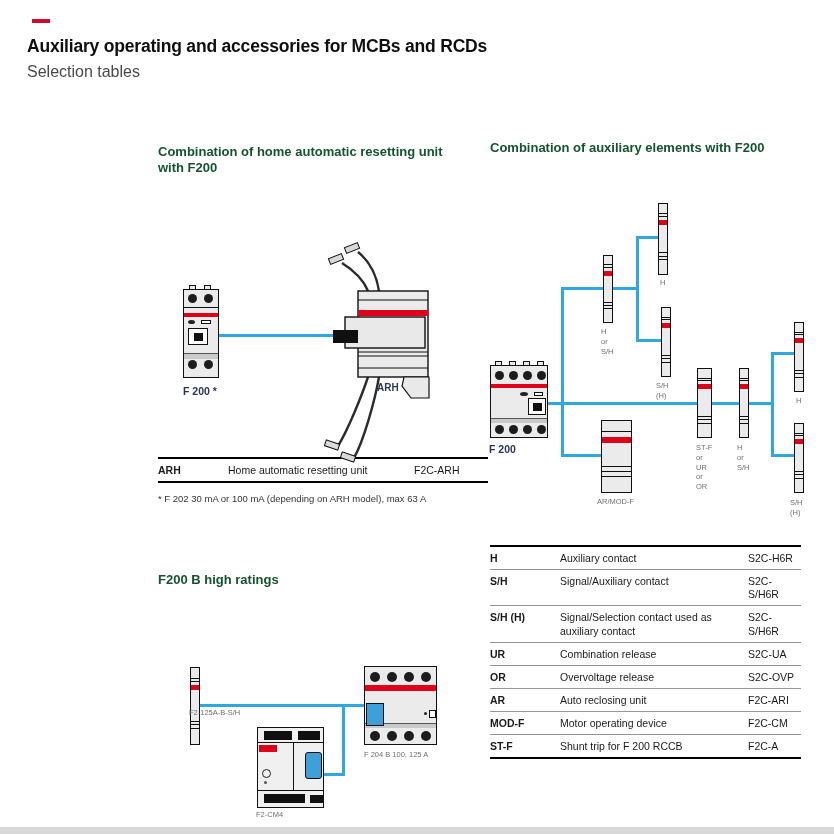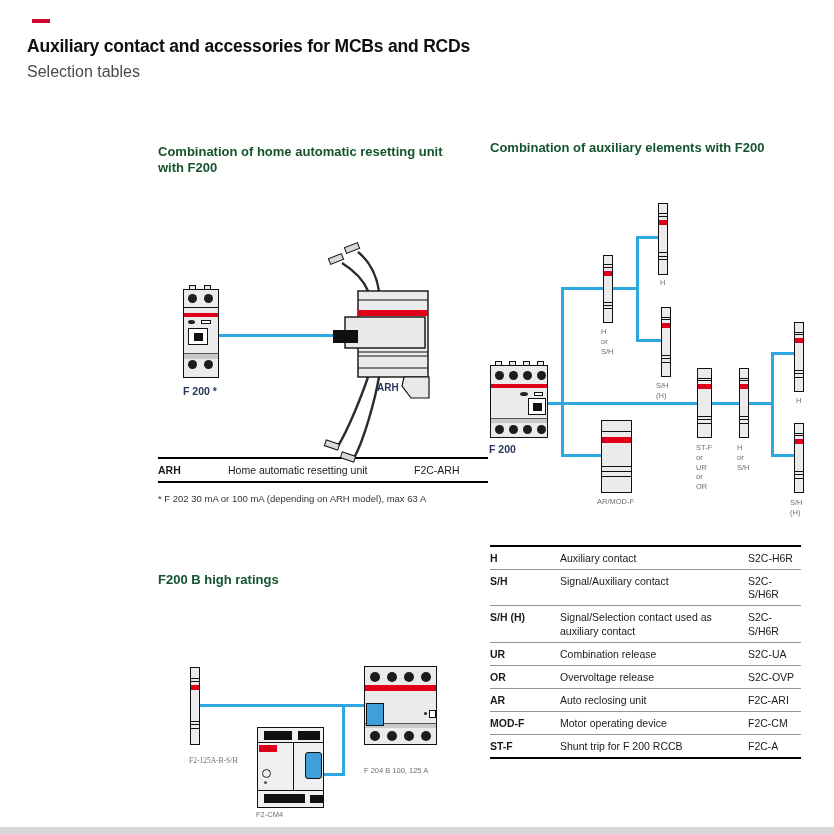--- a/index.html
+++ b/index.html
@@ -53,21 +53,21 @@
   td.c1{font-weight:bold;padding-left:5px;}
   .footnote{position:absolute;font-size:9.5px;color:#333;}
   .botbar{position:absolute;left:0;right:0;top:827px;height:7px;background:#d8d8d8;}
 </style>
 </head>
 <body>
 
 <div class="page">
 
   <div class="dash"></div>
-  <div class="h1">Auxiliary contact and accessories for MCBs and RCDs</div>
+  <div class="h1">Auxiliary operating and accessories for MCBs and RCDs</div>
   <div class="sub">Selection tables</div>
 
   <div class="sechead" style="left:158px;top:144px;width:312px;">Combination of home automatic resetting unit with F200</div>
   <div class="sechead" style="left:490px;top:140px;width:330px;">Combination of auxiliary elements with F200</div>
   <div class="sechead" style="left:158px;top:572px;width:312px;">F200 B high ratings</div>
 
   <div class="wire" style="left:218px;top:334px;width:116px;height:3px;"></div>
 
   <div class="tab" style="left:189px;top:285px;"></div>
   <div class="tab" style="left:204px;top:285px;"></div>
@@ -230,38 +230,38 @@
       <td class="c3">F2C-A</td>
     </tr>
   </tbody>
     </table>
 
   <div class="wire" style="left:199px;top:704px;width:170px;height:3px;"></div>
   <div class="wire" style="left:342px;top:704px;width:3px;height:72px;"></div>
   <div class="wire" style="left:321px;top:773px;width:24px;height:3px;"></div>
 
   <div class="device strip" style="left:190px;top:667px;width:10px;height:78px;"></div>
-  <div class="dlabel" style="left:189px;top:756px;white-space:nowrap;font-family:Liberation Serif, serif;">F2-125A-B-S/H</div>
+  <div class="dlabel" style="left:189px;top:708px;white-space:nowrap;">F2-125A-B-S/H</div>
 
   <div class="device" style="left:364px;top:666px;width:73px;height:79px;">
     <span class="scr big" style="left:5px;top:5px;"></span>
     <span class="scr big" style="left:22px;top:5px;"></span>
     <span class="scr big" style="left:39px;top:5px;"></span>
     <span class="scr big" style="left:56px;top:5px;"></span>
     <span class="redstripe" style="top:18px;height:6px;"></span>
     <span class="ind-o" style="left:59px;top:45px;width:3px;height:3px;"></span>
     <span class="ind-r" style="left:64px;top:43px;width:7px;height:8px;"></span>
     <span class="grayband" style="top:56px;height:4px;"></span>
     <span class="scr big" style="left:5px;top:64px;"></span>
     <span class="scr big" style="left:22px;top:64px;"></span>
     <span class="scr big" style="left:39px;top:64px;"></span>
     <span class="scr big" style="left:56px;top:64px;"></span>
   </div>
   <div class="blue-comp" style="left:366px;top:703px;width:18px;height:23px;"></div>
-  <div class="dlabel" style="left:364px;top:750px;white-space:nowrap;margin-top:16px;">F 204 B 100, 125 A</div>
+  <div class="dlabel" style="left:364px;top:750px;white-space:nowrap;">F 204 B 100, 125 A</div>
 
   <div class="device" style="left:257px;top:727px;width:67px;height:81px;background:#f0f0f0;">
     <span class="blkbar" style="left:6px;top:3px;width:28px;height:9px;"></span>
     <span class="blkbar" style="left:40px;top:3px;width:22px;height:9px;"></span>
     <span style="position:absolute;left:0;right:0;top:14px;height:1px;background:#101010;"></span>
     <span class="redstripe" style="left:1px;right:auto;top:17px;width:18px;height:7px;"></span>
     <span style="position:absolute;left:35px;top:14px;width:1px;height:48px;background:#101010;"></span>
     <span style="position:absolute;left:0;right:0;top:62px;height:1px;background:#101010;"></span>
     <span class="scr" style="left:4px;top:41px;background:#f0f0f0;border:1.5px solid #222;box-sizing:border-box;"></span>
     <span class="ind-o" style="left:6px;top:53px;width:3px;height:3px;background:#555;"></span>

